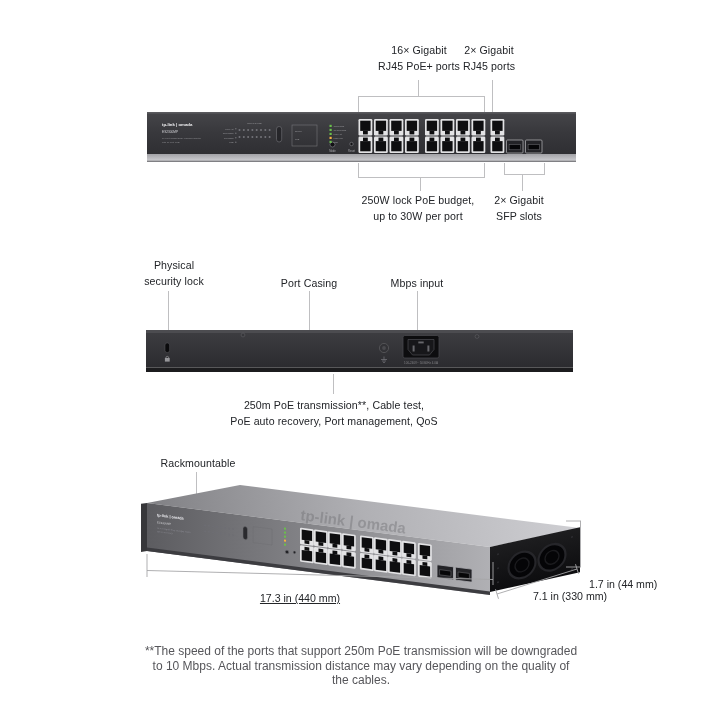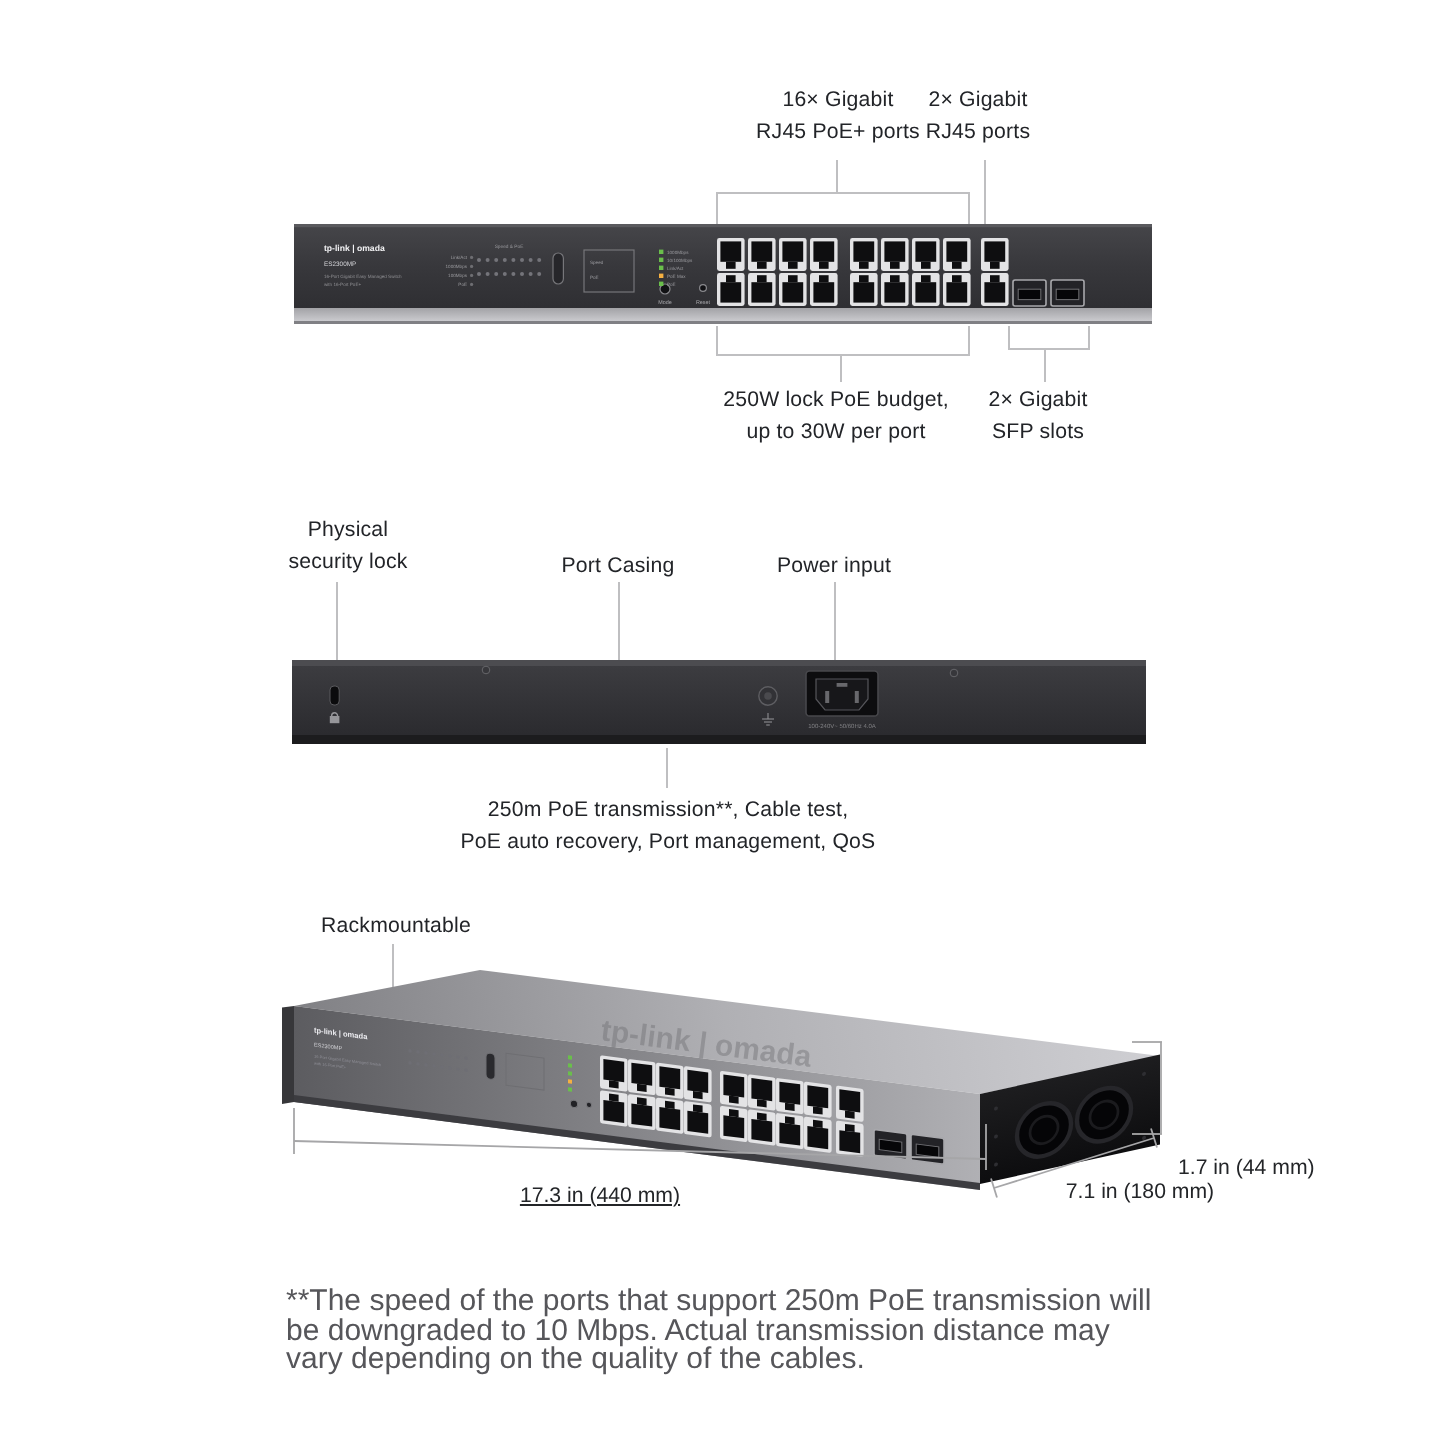--- a/index.html
+++ b/index.html
@@ -5,21 +5,21 @@
   html,body{margin:0;padding:0;background:#ffffff;}
   body{width:720px;height:720px;font-family:"Liberation Sans",sans-serif;}
   .canvas{position:relative;width:720px;height:720px;background:#ffffff;overflow:hidden;}
   .callout{position:absolute;font-size:10.6px;line-height:16px;color:#222428;text-align:center;white-space:pre-line;letter-spacing:.1px;}
   .cline{position:absolute;width:1px;background:#bfbfc1;}
   .br{position:absolute;border:1px solid #bfbfc1;}
   .br.top{border-bottom:none;}
   .br.bot{border-top:none;}
   .dim{position:absolute;font-size:10.6px;color:#232528;}
   .dim.center{text-align:center;}
-  .footnote{position:absolute;font-size:15px;line-height:14.5px;color:#56565a;}
+  .footnote{position:absolute;font-size:12px;line-height:14.5px;color:#56565a;text-align:center;}
   svg{position:absolute;display:block;}
   svg text{font-family:"Liberation Sans",sans-serif;}
 </style>
 </head>
 <body>
 
 <div class="canvas">
 
   <div>
     <div class="callout" style="left:344px;top:42px;width:150px;">16× Gigabit
@@ -162,21 +162,21 @@
     <div class="callout" style="left:343px;top:192px;width:150px;">250W lock PoE budget,
 up to 30W per port</div>
     <div class="callout" style="left:459px;top:192px;width:120px;">2× Gigabit
 SFP slots</div>
   </div>
 
   <div>
     <div class="callout" style="left:114px;top:257px;width:120px;">Physical
 security lock</div>
     <div class="callout" style="left:249px;top:275px;width:120px;">Port Casing</div>
-    <div class="callout" style="left:357px;top:275px;width:120px;">Power input</div>
+    <div class="callout" style="left:357px;top:275px;width:120px;">Mbps input</div>
 
     <div class="cline" style="left:168px;top:291px;height:40px;"></div>
     <div class="cline" style="left:309px;top:291px;height:40px;"></div>
     <div class="cline" style="left:417px;top:291px;height:41px;"></div>
 
     <svg style="left:146px;top:330px;" width="427" height="42" viewBox="146 330 427 42">
       <defs>
         <linearGradient id="rpBody" x1="0" y1="333" x2="0" y2="367" gradientUnits="userSpaceOnUse">
           <stop offset="0" stop-color="#3c3c40"></stop>
             <stop offset="1" stop-color="#2b2b2f"></stop>
@@ -333,19 +333,19 @@
         <line x1="495.5" y1="589.2" x2="498.5" y2="598.8"></line>
         <line x1="497" y1="594" x2="577" y2="569"></line>
         <line x1="575.5" y1="564.2" x2="578.5" y2="573.8"></line>
         <line x1="566" y1="521" x2="581" y2="521"></line>
         <line x1="580.5" y1="521" x2="580.5" y2="567"></line>
         <line x1="566" y1="567" x2="581" y2="567"></line>
       </g>
     </svg>
 
     <div class="dim center" style="left:225px;top:592px;width:150px;text-decoration:underline;">17.3 in (440 mm)</div>
-    <div class="dim center" style="left:505px;top:590px;width:130px;">7.1 in (180 mm)</div>
+    <div class="dim center" style="left:505px;top:590px;width:130px;">7.1 in (330 mm)</div>
     <div class="dim" style="left:589px;top:530px;width:90px;margin-top:48px;">1.7 in (44 mm)</div>
   </div>
 
   <div class="footnote" style="left:143px;top:644px;width:436px;">**The speed of the ports that support 250m PoE transmission will be downgraded to 10 Mbps. Actual transmission distance may vary depending on the quality of the cables.</div>
 
 </div>
 
 </body></html>

